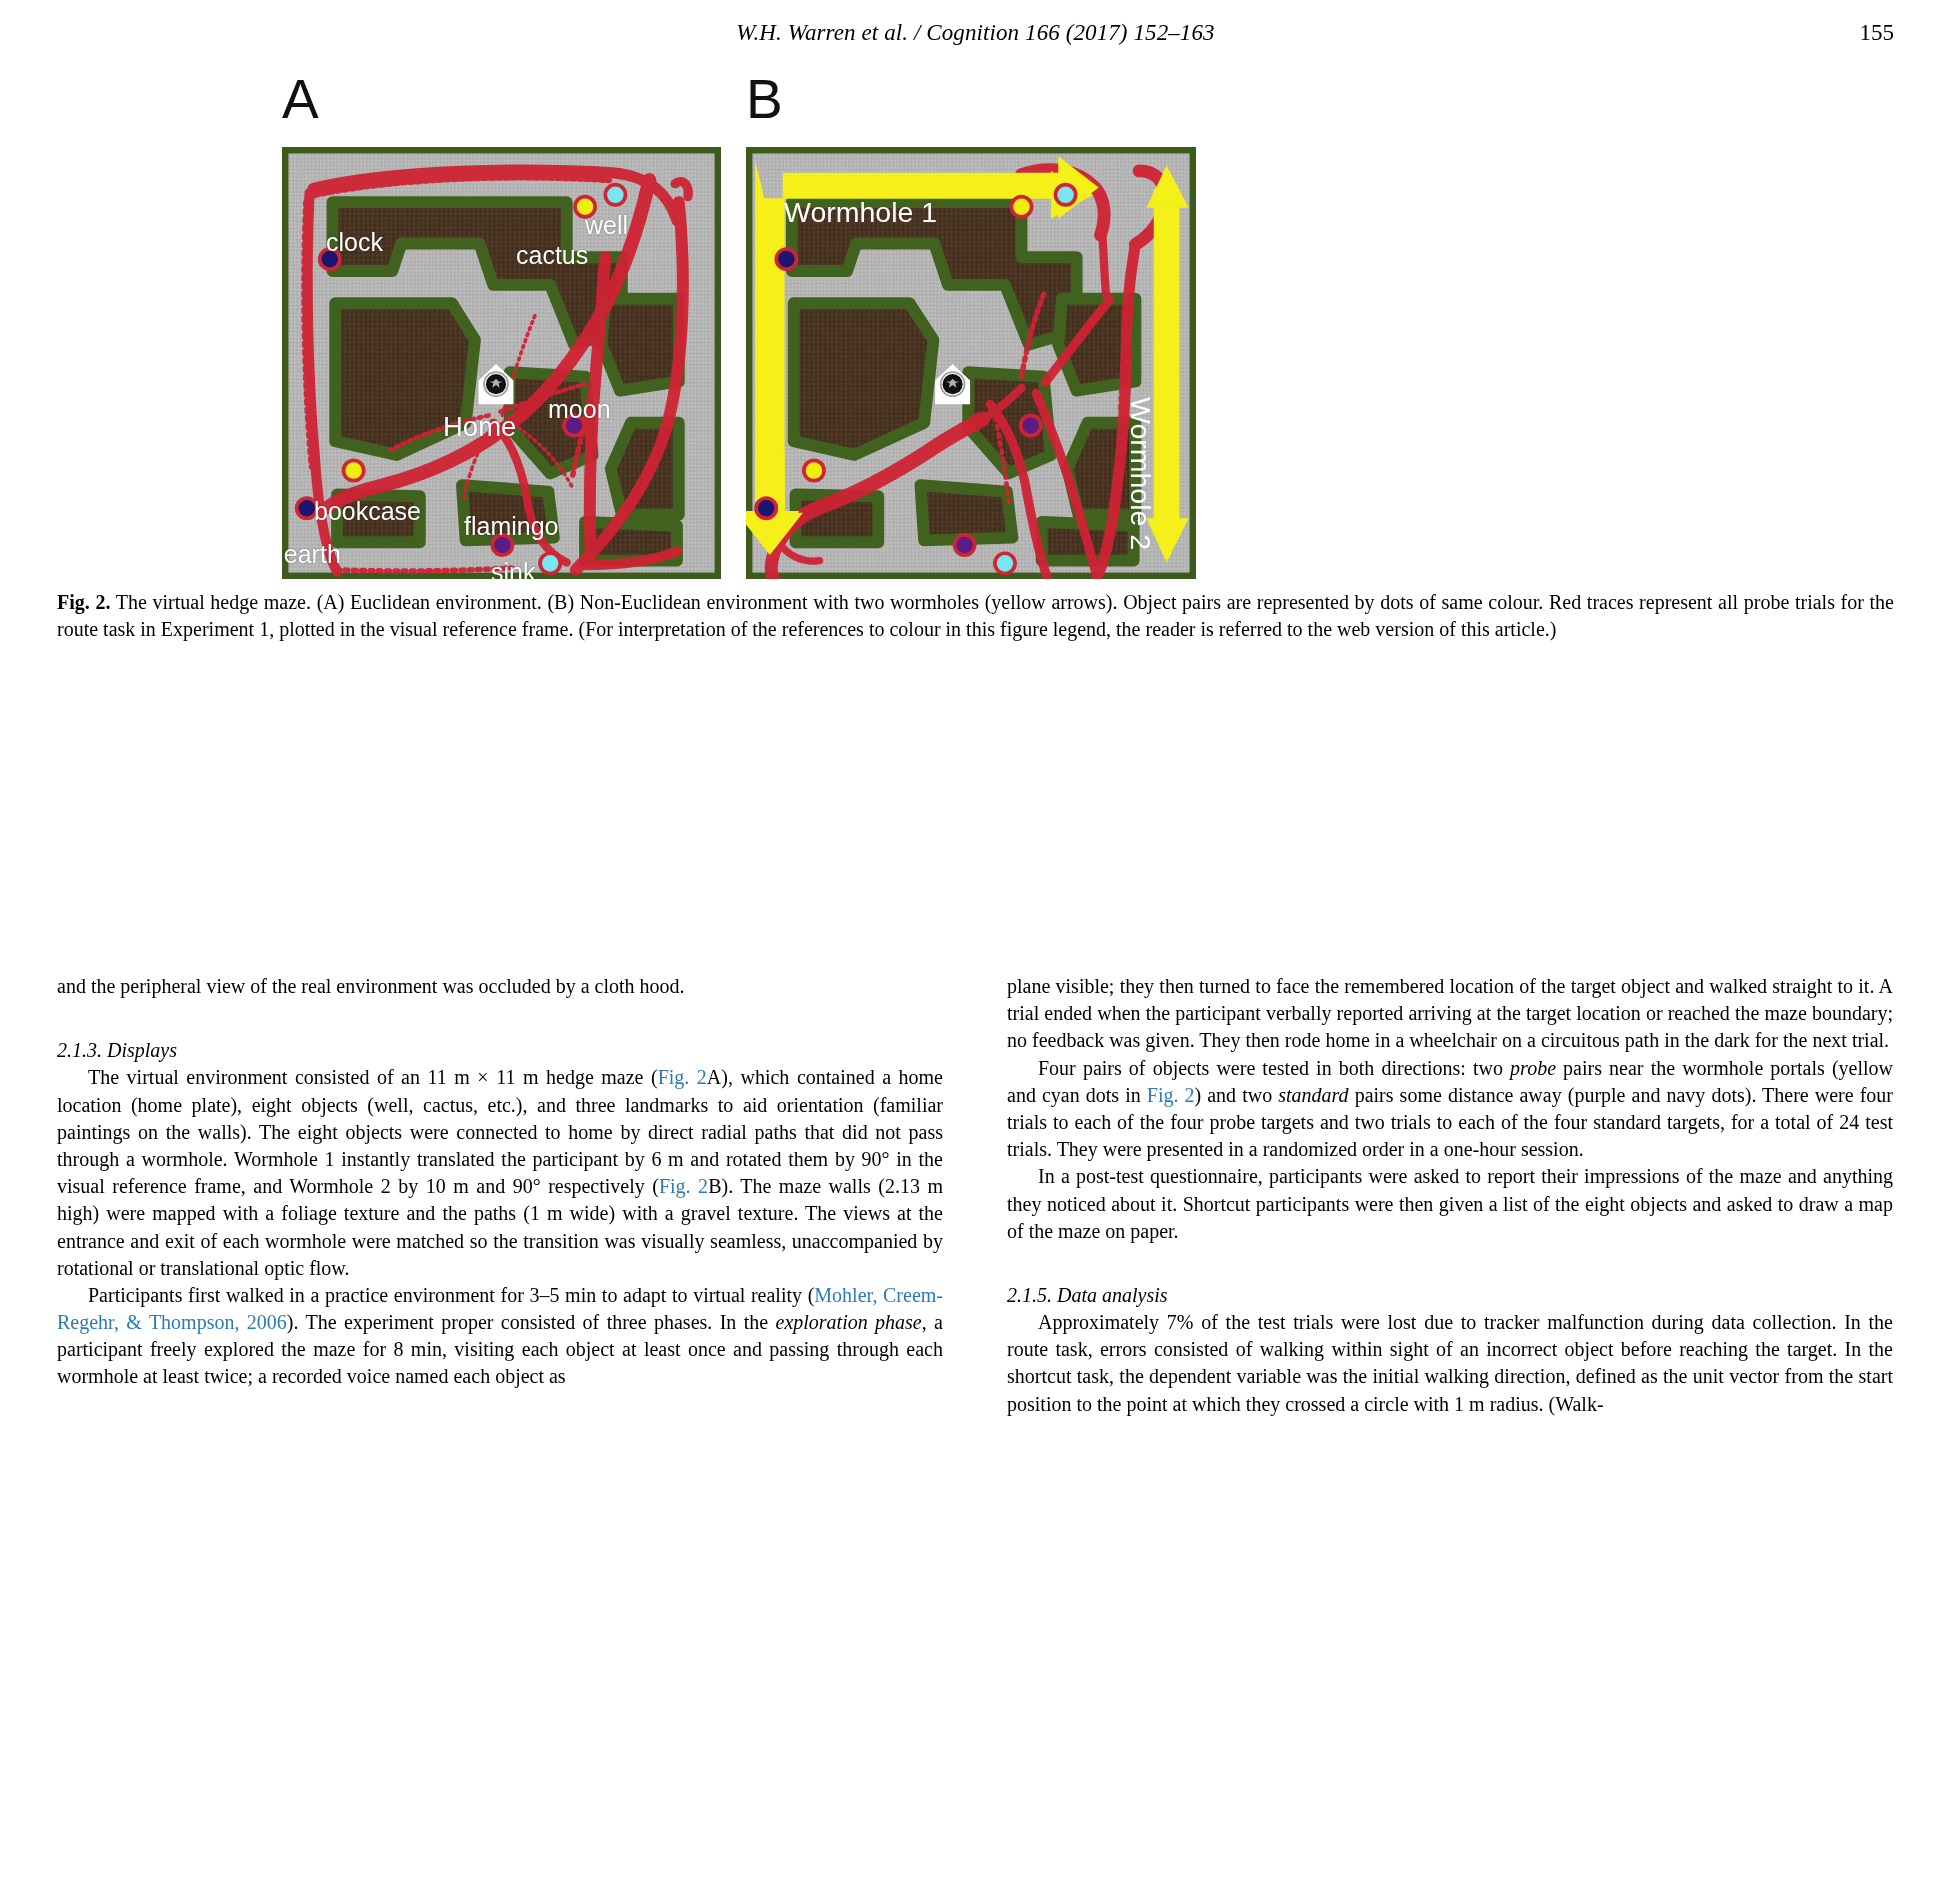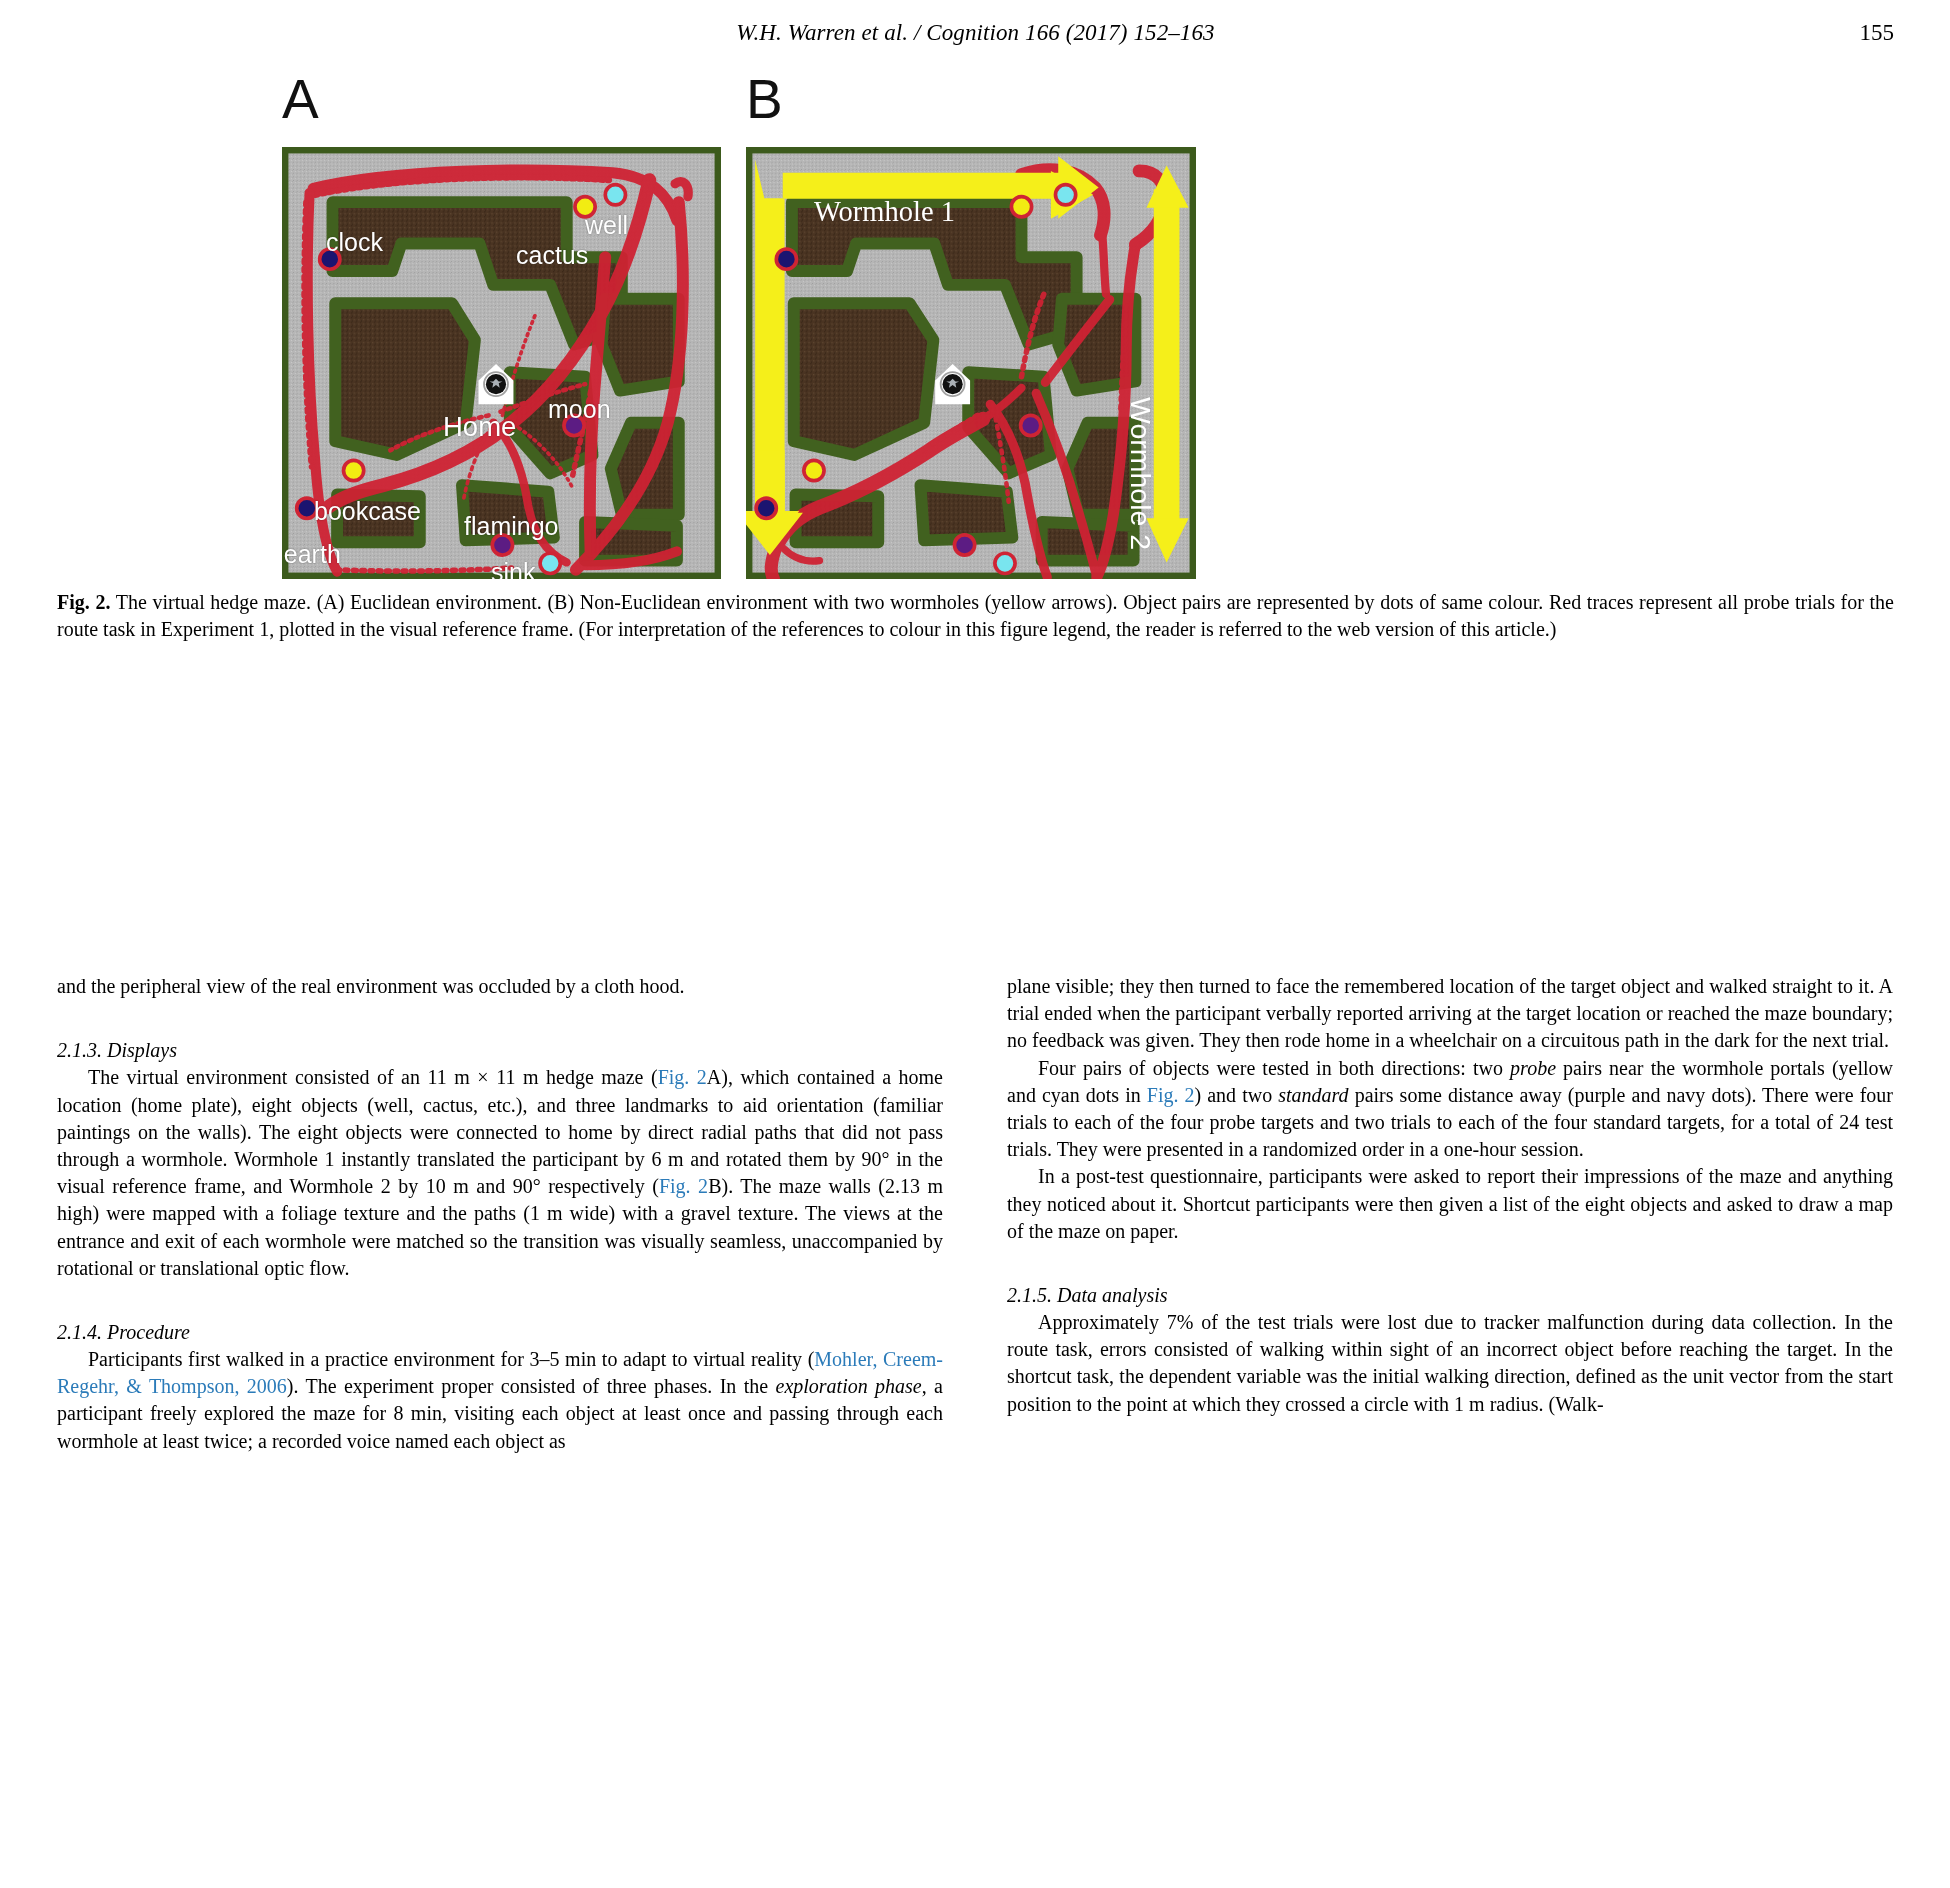--- a/index.html
+++ b/index.html
@@ -321,39 +321,38 @@
             <circle cx="300" cy="65" r="11" fill="#f2ec12" stroke="#cf2434" stroke-width="4"></circle>
             <circle cx="348" cy="52" r="11" fill="#79e5ef" stroke="#cf2434" stroke-width="4"></circle>
             <circle cx="310" cy="303" r="11" fill="#5c1c83" stroke="#cf2434" stroke-width="4"></circle>
             <circle cx="74" cy="352" r="11" fill="#f2ec12" stroke="#cf2434" stroke-width="4"></circle>
             <circle cx="22" cy="393" r="11" fill="#1b1470" stroke="#cf2434" stroke-width="4"></circle>
             <circle cx="238" cy="433" r="11" fill="#5c1c83" stroke="#cf2434" stroke-width="4"></circle>
             <circle cx="282" cy="453" r="11" fill="#79e5ef" stroke="#cf2434" stroke-width="4"></circle>
           </g>
         </svg>
 
-        <span class="wormhole-label" style="left:68px; top:51px;font-family:Liberation Serif, serif;">Wormhole 1</span>
+        <span class="wormhole-label" style="left:38px; top:51px;">Wormhole 1</span>
         <span class="wormhole-label vertical" style="left:380px; top:250px;">Wormhole 2</span>
       </div>
     </div>
 
   </div>
 
   <div class="caption">
     <b>Fig. 2.</b><span> The virtual hedge maze. (A) Euclidean environment. (B) Non-Euclidean environment with two wormholes (yellow arrows). Object pairs are represented by dots of same colour. Red traces represent all probe trials for the route task in Experiment 1, plotted in the visual reference frame. (For interpretation of the references to colour in this figure legend, the reader is referred to the web version of this article.)</span>
   </div>
 </div>
 
 <div class="columns">
 
   <div class="col col-left">
     <p>and the peripheral view of the real environment was occluded by a cloth hood.</p>
     <p class="subhead">2.1.3. Displays</p>
     <p class="indent"><span>The virtual environment consisted of an 11 m × 11 m hedge maze (</span><span class="ref">Fig. 2</span><span>A), which contained a home location (home plate), eight objects (well, cactus, etc.), and three landmarks to aid orientation (familiar paintings on the walls). The eight objects were connected to home by direct radial paths that did not pass through a wormhole. Wormhole 1 instantly translated the participant by 6 m and rotated them by 90° in the visual reference frame, and Wormhole 2 by 10 m and 90° respectively (</span><span class="ref">Fig. 2</span><span>B). The maze walls (2.13 m high) were mapped with a foliage texture and the paths (1 m wide) with a gravel texture. The views at the entrance and exit of each wormhole were matched so the transition was visually seamless, unaccompanied by rotational or translational optic flow.</span></p>
-    <p class="subhead">2.1.4. Procedure</p>
     <p class="indent"><span>Participants first walked in a practice environment for 3–5 min to adapt to virtual reality (</span><span class="ref">Mohler, Creem-Regehr, &amp; Thompson, 2006</span><span>). The experiment proper consisted of three phases. In the </span><em>exploration phase</em><span>, a participant freely explored the maze for 8 min, visiting each object at least once and passing through each wormhole at least twice; a recorded voice named each object as</span></p>
   </div>
 
   <div class="col col-right">
     <p>plane visible; they then turned to face the remembered location of the target object and walked straight to it. A trial ended when the participant verbally reported arriving at the target location or reached the maze boundary; no feedback was given. They then rode home in a wheelchair on a circuitous path in the dark for the next trial.</p>
     <p class="indent"><span>Four pairs of objects were tested in both directions: two </span><em>probe</em><span> pairs near the wormhole portals (yellow and cyan dots in </span><span class="ref">Fig. 2</span><span>) and two </span><em>standard</em><span> pairs some distance away (purple and navy dots). There were four trials to each of the four probe targets and two trials to each of the four standard targets, for a total of 24 test trials. They were presented in a randomized order in a one-hour session.</span></p>
     <p class="indent">In a post-test questionnaire, participants were asked to report their impressions of the maze and anything they noticed about it. Shortcut participants were then given a list of the eight objects and asked to draw a map of the maze on paper.</p>
     <p class="subhead">2.1.5. Data analysis</p>
     <p class="indent">Approximately 7% of the test trials were lost due to tracker malfunction during data collection. In the route task, errors consisted of walking within sight of an incorrect object before reaching the target. In the shortcut task, the dependent variable was the initial walking direction, defined as the unit vector from the start position to the point at which they crossed a circle with 1 m radius. (Walk-</p>
   </div>

